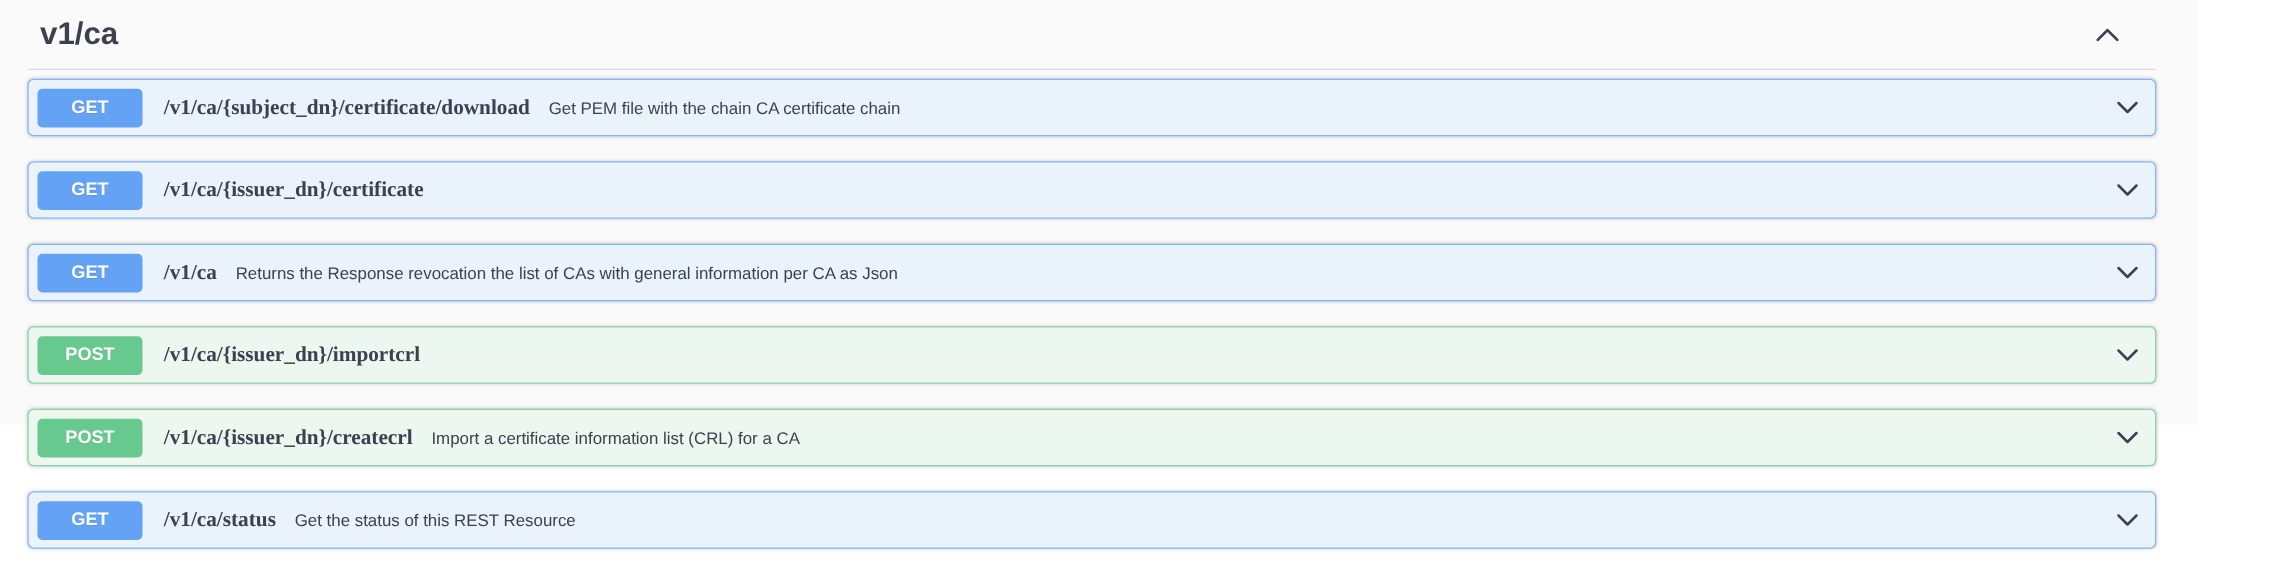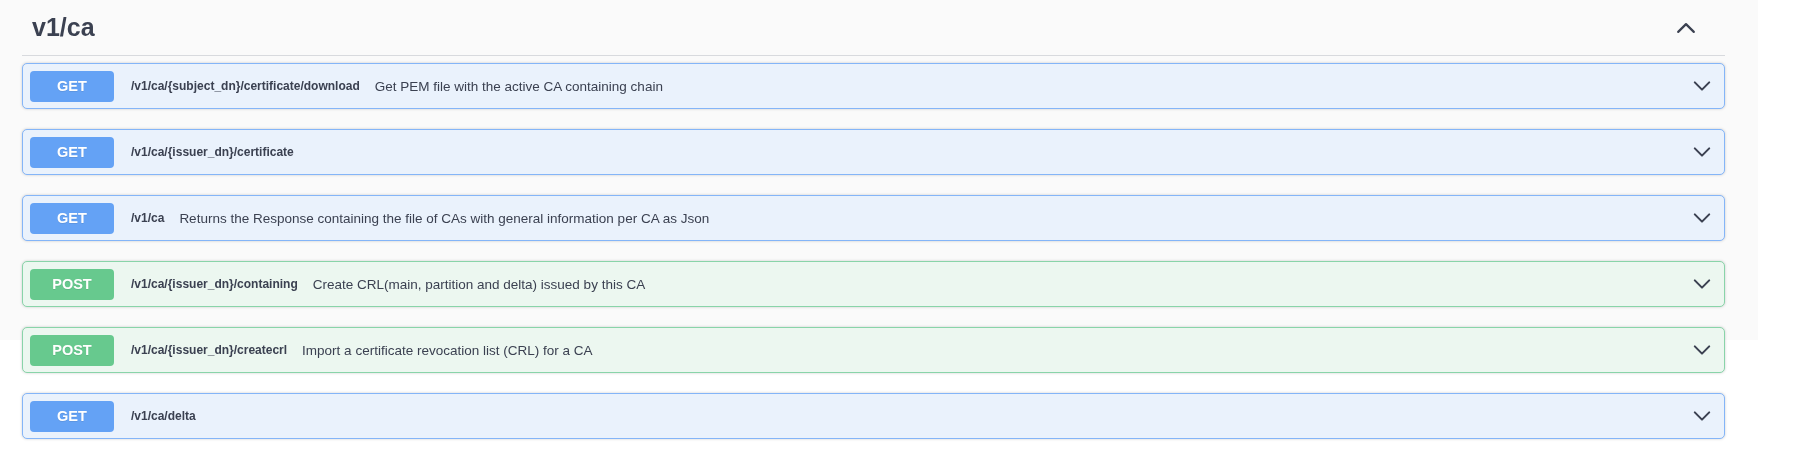--- a/index.html
+++ b/index.html
@@ -73,23 +73,23 @@
     color: #fff;
     font-weight: bold;
     font-size: 14.5px;
     text-shadow: 0 1px 0 rgba(0,0,0,.08);
     flex: 0 0 auto;
   }
   .opblock-get  .method-badge { background: var(--c-get); }
   .opblock-post .method-badge { background: var(--c-post); }
   .path {
     margin-left: 17px;
-    font-family: Liberation Sans, sans-serif;
+    font-family: Liberation Serif, serif;
     font-weight: bold;
-    font-size: 12px;
+    font-size: 17px;
     color: var(--c-text);
     white-space: nowrap;
   }
   .description {
     margin-left: 15px;
     font-size: 13.5px;
     color: var(--c-text);
     white-space: nowrap;
   }
   .row-chevron {
@@ -111,21 +111,21 @@
         <svg width="26" height="26" viewBox="0 0 20 20">
           <path d="M4 13 L10 7 L16 13" fill="none" stroke="#3b4151" stroke-width="1.7" stroke-linecap="round" stroke-linejoin="round"></path>
         </svg>
       </span>
     </button>
   </div>
   <div class="opblock-list">
   <div class="opblock opblock-get">
     <span class="method-badge">GET</span>
     <span class="path">/v1/ca/{subject_dn}/certificate/download</span>
-    <span class="description">Get PEM file with the active CA containing chain</span>
+    <span class="description">Get PEM file with the chain CA certificate chain</span>
     <button class="row-chevron">
       <span class="chev">
         <svg width="24" height="24" viewBox="0 0 20 20">
           <path d="M4 7 L10 13 L16 7" fill="none" stroke="#3b4151" stroke-width="1.7" stroke-linecap="round" stroke-linejoin="round"></path>
         </svg>
       </span>
     </button>
   </div>
 
   <div class="opblock opblock-get">
@@ -136,59 +136,59 @@
         <svg width="24" height="24" viewBox="0 0 20 20">
           <path d="M4 7 L10 13 L16 7" fill="none" stroke="#3b4151" stroke-width="1.7" stroke-linecap="round" stroke-linejoin="round"></path>
         </svg>
       </span>
     </button>
   </div>
 
   <div class="opblock opblock-get">
     <span class="method-badge">GET</span>
     <span class="path">/v1/ca</span>
-    <span class="description">Returns the Response containing the file of CAs with general information per CA as Json</span>
+    <span class="description">Returns the Response revocation the list of CAs with general information per CA as Json</span>
     <button class="row-chevron">
       <span class="chev">
         <svg width="24" height="24" viewBox="0 0 20 20">
           <path d="M4 7 L10 13 L16 7" fill="none" stroke="#3b4151" stroke-width="1.7" stroke-linecap="round" stroke-linejoin="round"></path>
         </svg>
       </span>
     </button>
   </div>
 
   <div class="opblock opblock-post">
     <span class="method-badge">POST</span>
-    <span class="path">/v1/ca/{issuer_dn}/containing</span>
-    <span class="description">Create CRL(main, partition and delta) issued by this CA</span>
+    <span class="path">/v1/ca/{issuer_dn}/importcrl</span>
     <button class="row-chevron">
       <span class="chev">
         <svg width="24" height="24" viewBox="0 0 20 20">
           <path d="M4 7 L10 13 L16 7" fill="none" stroke="#3b4151" stroke-width="1.7" stroke-linecap="round" stroke-linejoin="round"></path>
         </svg>
       </span>
     </button>
   </div>
 
   <div class="opblock opblock-post">
     <span class="method-badge">POST</span>
     <span class="path">/v1/ca/{issuer_dn}/createcrl</span>
-    <span class="description">Import a certificate revocation list (CRL) for a CA</span>
+    <span class="description">Import a certificate information list (CRL) for a CA</span>
     <button class="row-chevron">
       <span class="chev">
         <svg width="24" height="24" viewBox="0 0 20 20">
           <path d="M4 7 L10 13 L16 7" fill="none" stroke="#3b4151" stroke-width="1.7" stroke-linecap="round" stroke-linejoin="round"></path>
         </svg>
       </span>
     </button>
   </div>
 
   <div class="opblock opblock-get">
     <span class="method-badge">GET</span>
-    <span class="path">/v1/ca/delta</span>
+    <span class="path">/v1/ca/status</span>
+    <span class="description">Get the status of this REST Resource</span>
     <button class="row-chevron">
       <span class="chev">
         <svg width="24" height="24" viewBox="0 0 20 20">
           <path d="M4 7 L10 13 L16 7" fill="none" stroke="#3b4151" stroke-width="1.7" stroke-linecap="round" stroke-linejoin="round"></path>
         </svg>
       </span>
     </button>
   </div>
 </div>
 </div>

